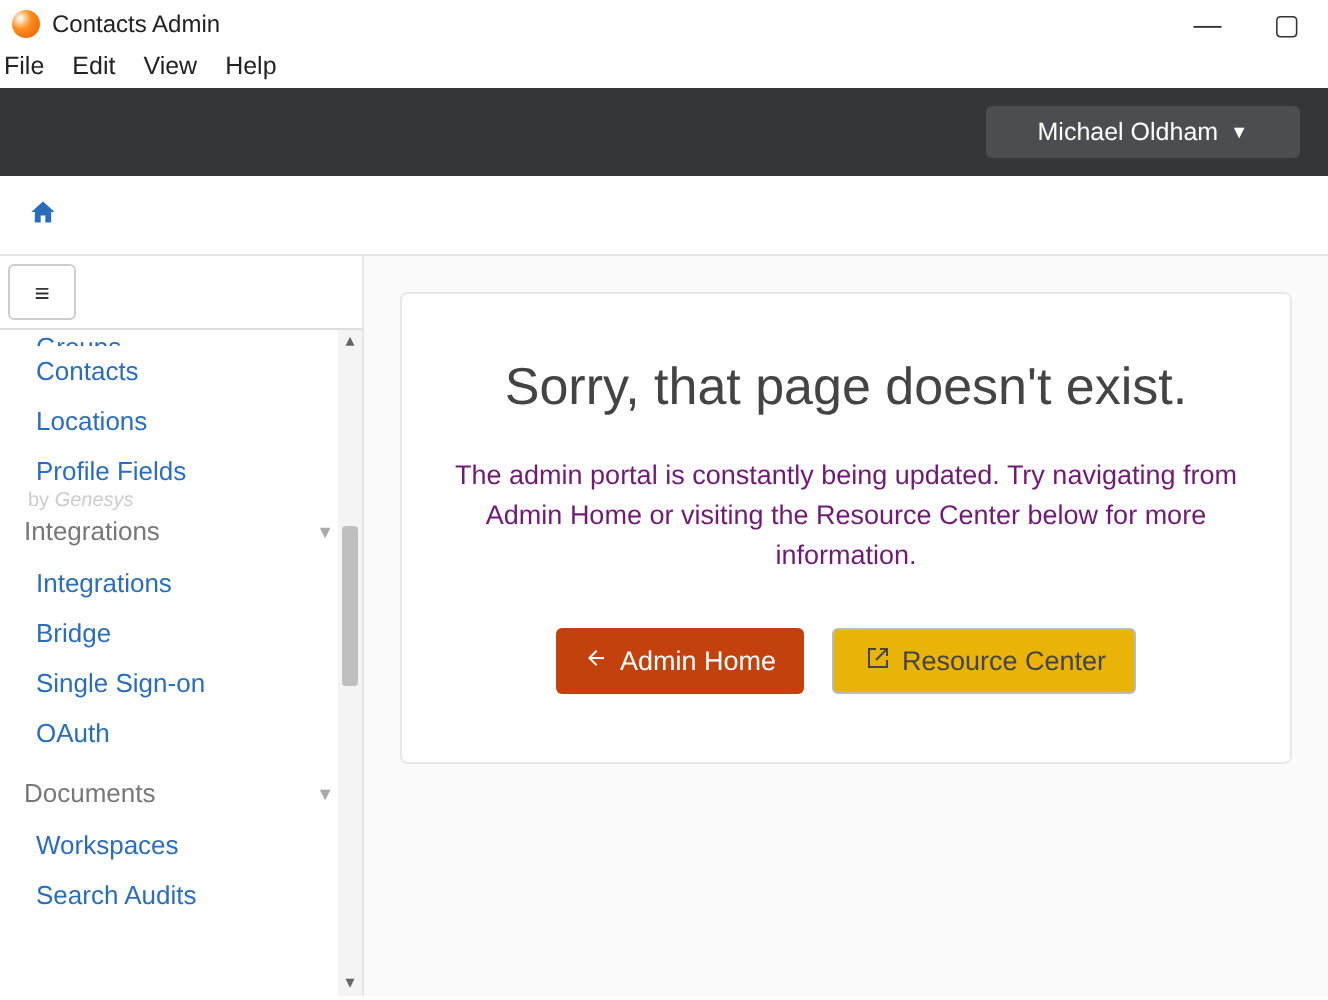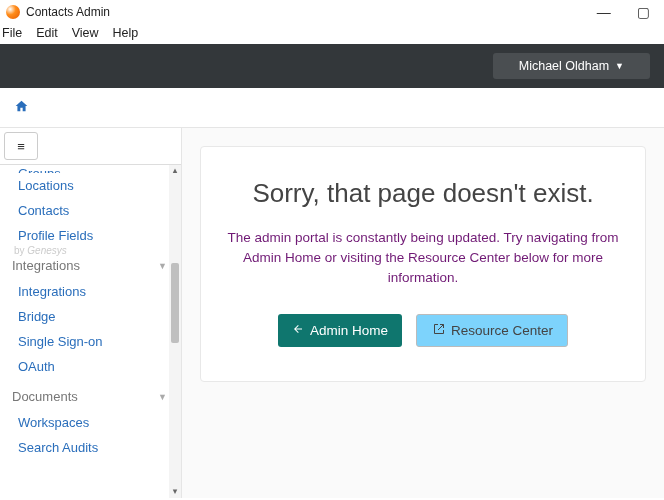--- a/index.html
+++ b/index.html
@@ -44,22 +44,22 @@
   .fake-scroll .up { top: 0; }
   .fake-scroll .down { bottom: 0; }
   .fake-scroll .thumb { position: absolute; left: 2px; width: 8px; background: #bfbfbf; border-radius: 2px; top: 98px; height: 80px; }
 
   .content { flex: 1; background: #fafafa; padding: 18px; overflow: auto; }
   .card { background: #fff; border: 1px solid #e8e8e8; border-radius: 4px; padding: 30px 26px 34px; text-align: center; }
   .err-title { font-size: 26px; color: #444; font-weight: 400; margin-bottom: 18px; line-height: 1.25; }
   .err-body { font-size: 13.5px; color: #701a75; line-height: 1.5; max-width: 400px; margin: 0 auto 26px; }
   .btn-row { display: flex; gap: 14px; justify-content: center; }
   .btn { font-size: 13.5px; padding: 8px 14px; border-radius: 3px; display: inline-flex; align-items: center; gap: 6px; cursor: pointer; }
-  .btn-primary { background: #0f766e; color: #fff; }
-  .btn-outline { background: #7dd3fc; border: 1px solid #bbb; color: #444; padding-left: 16px; }
+  .btn-primary { background: #c2410c; color: #fff; }
+  .btn-outline { background: #eab308; border: 1px solid #bbb; color: #444; padding-left: 16px; }
   .icon-sm { font-size: 12px; }
 </style>
 </head>
 <body>
 
 <div class="titlebar">
   <div class="app-icon"></div>
   <div class="title">Contacts Admin</div>
   <div class="win-controls">
     <span>—</span>
@@ -98,22 +98,22 @@
 
 <div class="main">
 
   <div class="sidebar">
     <div class="sb-top">
       <div class="sb-ham">≡</div>
     </div>
     <div class="sb-scroll">
       <div class="sb-list">
         <span class="sb-link" style="margin-top:-6px;overflow:hidden;height:12px">Groups</span>
+        <span class="sb-link">Contacts</span>
         <span class="sb-link">Locations</span>
-        <span class="sb-link">Contacts</span>
         <span class="sb-link">Profile Fields</span>
 
         <div class="sb-head">
           <span>Integrations</span>
           <span class="chev">▼</span>
         </div>
         <span class="sb-link">Integrations</span>
         <span class="sb-link">Bridge</span>
         <span class="sb-link">Single Sign-on</span>
         <span class="sb-link">OAuth</span>

